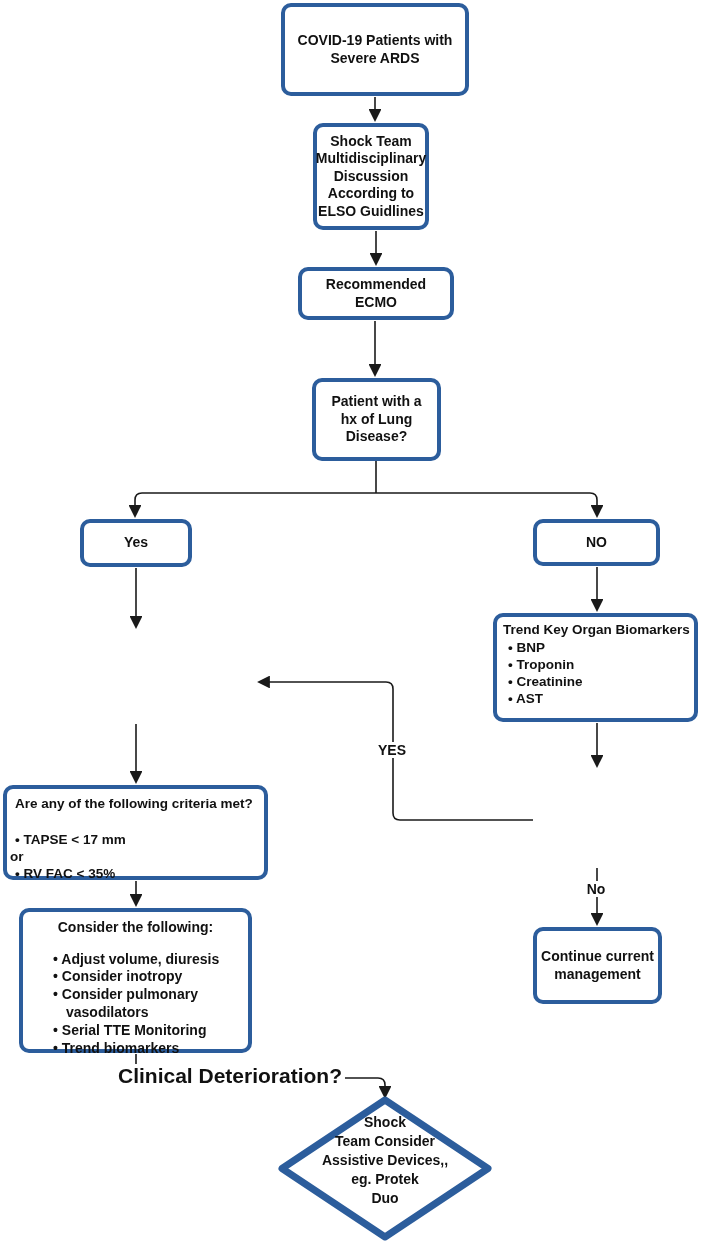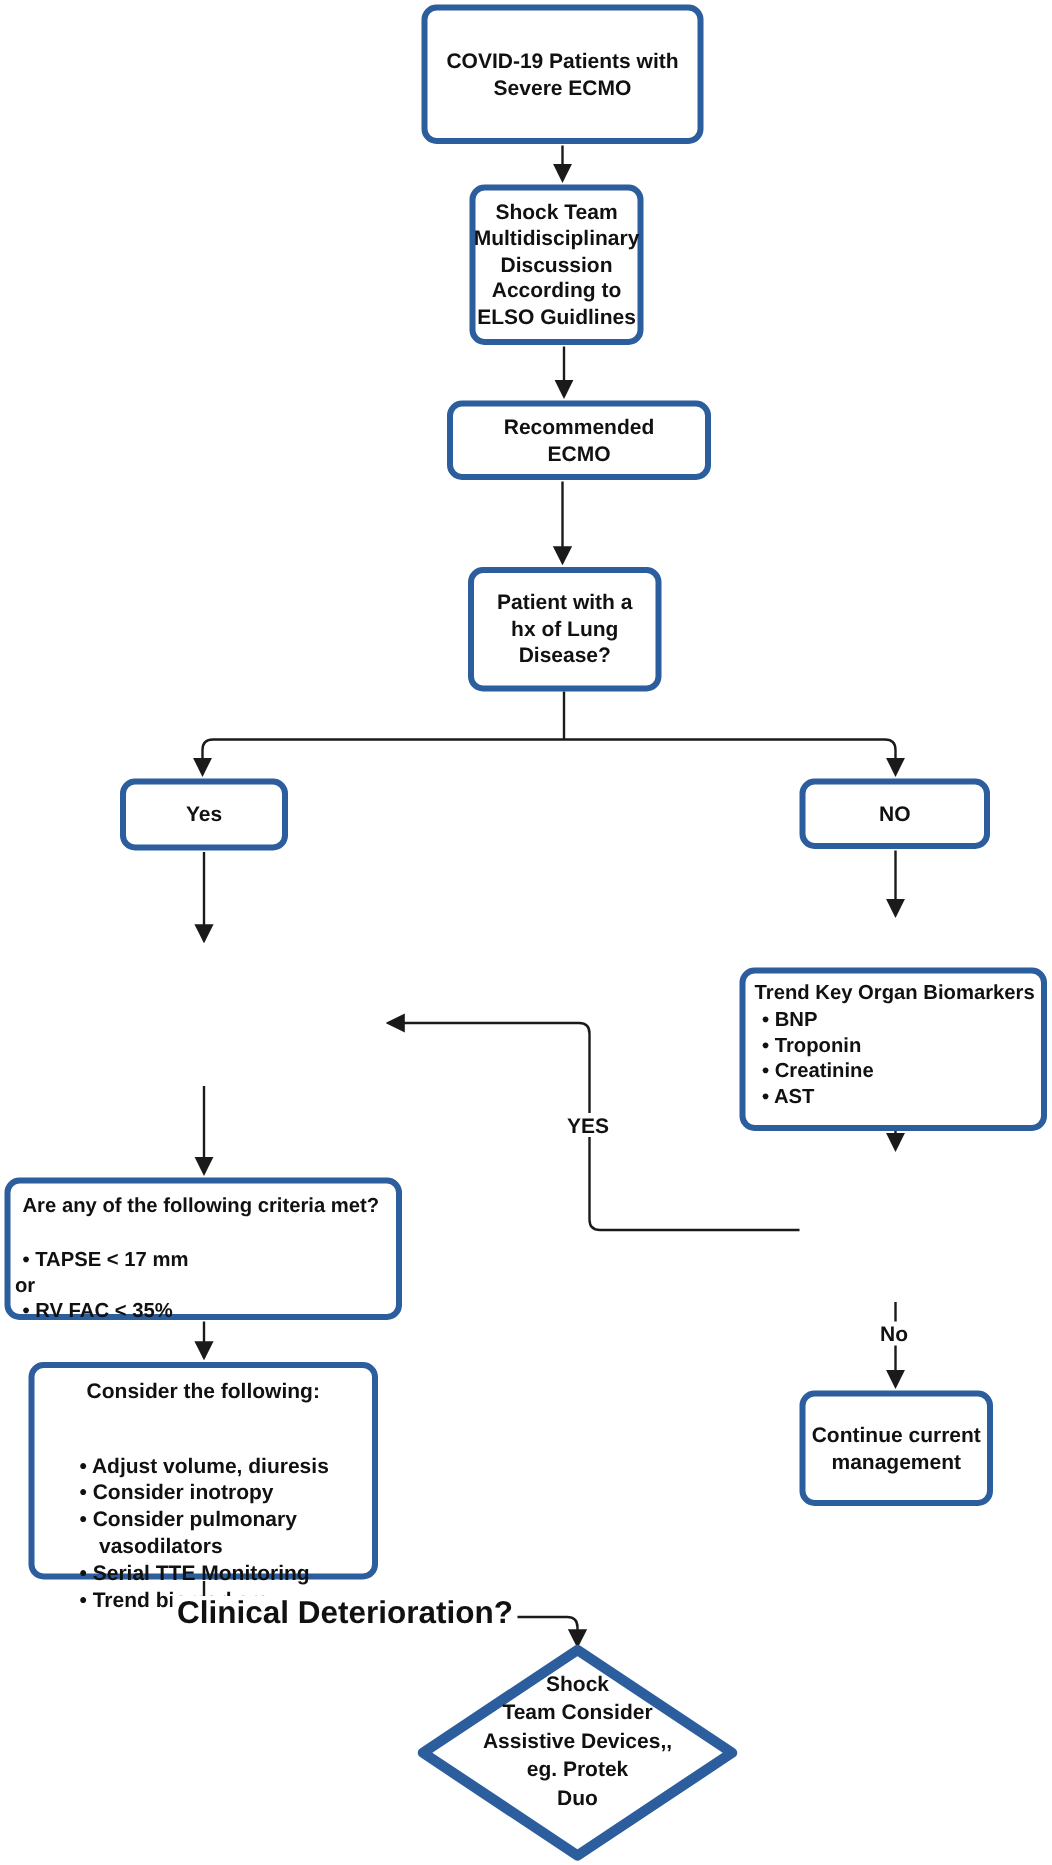--- a/index.html
+++ b/index.html
@@ -27,21 +27,21 @@
   .node .ln{white-space:nowrap;}
   .fs13{font-size:13.5px;}
   .align-left{align-items:flex-start;text-align:left;}
   .trend-box{justify-content:flex-start;padding:5px 6px;}
   .trend-box .title{white-space:nowrap;margin-bottom:1px;}
   .trend-box .bullet{padding-left:5px;}
   .bullet::before{content:"• ";}
   .criteria-box{justify-content:flex-start;padding:7px 8px;}
   .criteria-box .title{white-space:nowrap;margin-bottom:19px;}
   .criteria-box .or{margin-left:-5px;}
-  .consider-box{justify-content:flex-start;padding:7px 8px 0 8px;gap:18px;}
+  .consider-box{justify-content:flex-start;padding:7px 8px 0 8px;}
   .consider-box .title{align-self:center;text-align:center;margin-bottom:14px;}
   .consider-box .items{padding-left:22px;width:190px;}
   .consider-box .item{padding-left:13px;text-indent:-13px;line-height:1.28;}
   .diamond-text{
     position:absolute;left:290px;top:1113px;width:190px;text-align:center;
     font-size:14px;line-height:19px;
   }
   .edge-label{
     position:absolute;transform:translate(-50%,-50%);background:#ffffff;
     padding:0 3px;font-size:14px;white-space:nowrap;
@@ -71,52 +71,52 @@
     <path class="conn" d="M597,723 L597,766" marker-end="url(#ah)"></path>
     <path class="conn" d="M136,881 L136,905" marker-end="url(#ah)"></path>
     <path class="conn" d="M597,868 L597,924" marker-end="url(#ah)"></path>
     <path class="conn" d="M533,820 L400,820 Q393,820 393,813 L393,689 Q393,682 386,682 L259,682" marker-end="url(#ah)"></path>
     <path class="conn" d="M136,1054 L136,1071 Q136,1078 143,1078 L378,1078 Q385,1078 385,1085 L385,1097" marker-end="url(#ah)"></path>
     <polygon class="diamond" points="385,1100 488,1168.5 385,1237 282,1168.5"></polygon>
   </svg>
 
   <div class="node" style="left:281px;top:3px;width:188px;height:93px;">
     <div class="ln">COVID-19 Patients with</div>
-    <div class="ln">Severe ECMO</div>
+    <div class="ln">Severe ARDS</div>
   </div>
 
   <div class="node" style="left:313px;top:123px;width:116px;height:107px;">
     <div class="ln">Shock Team</div>
     <div class="ln">Multidisciplinary</div>
     <div class="ln">Discussion</div>
     <div class="ln">According to</div>
     <div class="ln">ELSO Guidlines</div>
   </div>
 
-  <div class="node" style="left:298px;top:267px;width:176px;height:53px;">
+  <div class="node" style="left:298px;top:267px;width:156px;height:53px;">
     <div class="ln">Recommended</div>
     <div class="ln">ECMO</div>
   </div>
 
   <div class="node" style="left:312px;top:378px;width:129px;height:83px;">
     <div class="ln">Patient with a</div>
     <div class="ln">hx of Lung</div>
     <div class="ln">Disease?</div>
   </div>
 
   <div class="node" style="left:80px;top:519px;width:112px;height:48px;">
     <div class="ln">Yes</div>
   </div>
 
   <div class="node" style="left:533px;top:519px;width:127px;height:47px;">
     <div class="ln">NO</div>
   </div>
 
 
-  <div class="node fs13 align-left trend-box" style="left:493px;top:613px;width:205px;height:109px;margin-top:32px;">
+  <div class="node fs13 align-left trend-box" style="left:493px;top:613px;width:205px;height:109px;">
     <div class="title">Trend Key Organ Biomarkers</div>
     <div class="bullet ln">BNP</div>
     <div class="bullet ln">Troponin</div>
     <div class="bullet ln">Creatinine</div>
     <div class="bullet ln">AST</div>
   </div>
 
   <div class="node fs13 align-left criteria-box" style="left:3px;top:785px;width:265px;height:95px;">
     <div class="title">Are any of the following criteria met?</div>
     <div class="bullet ln">TAPSE &lt; 17 mm</div>

